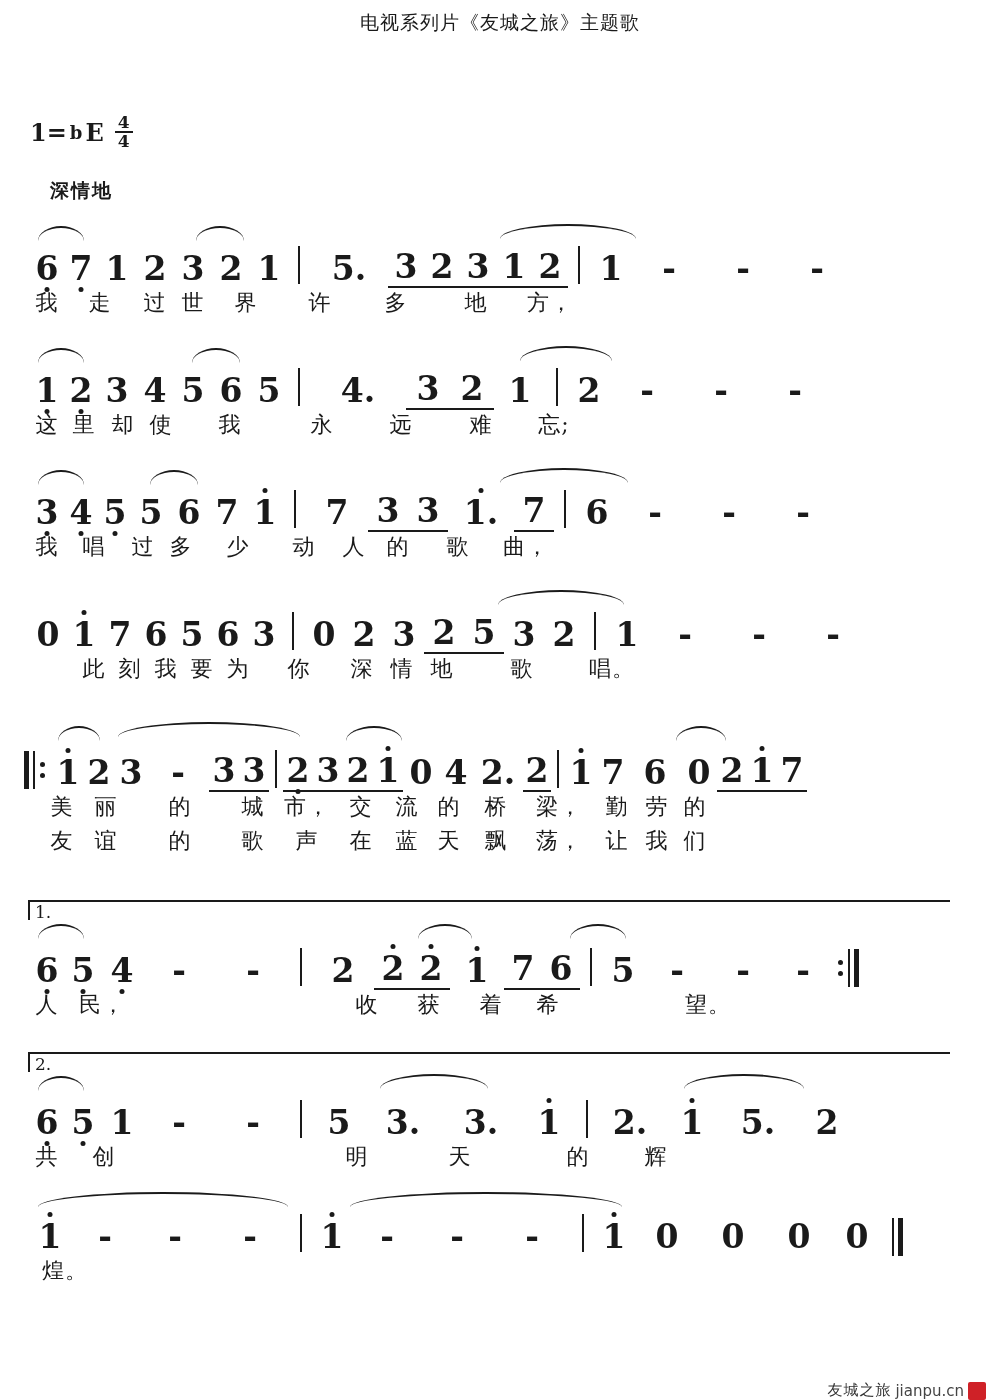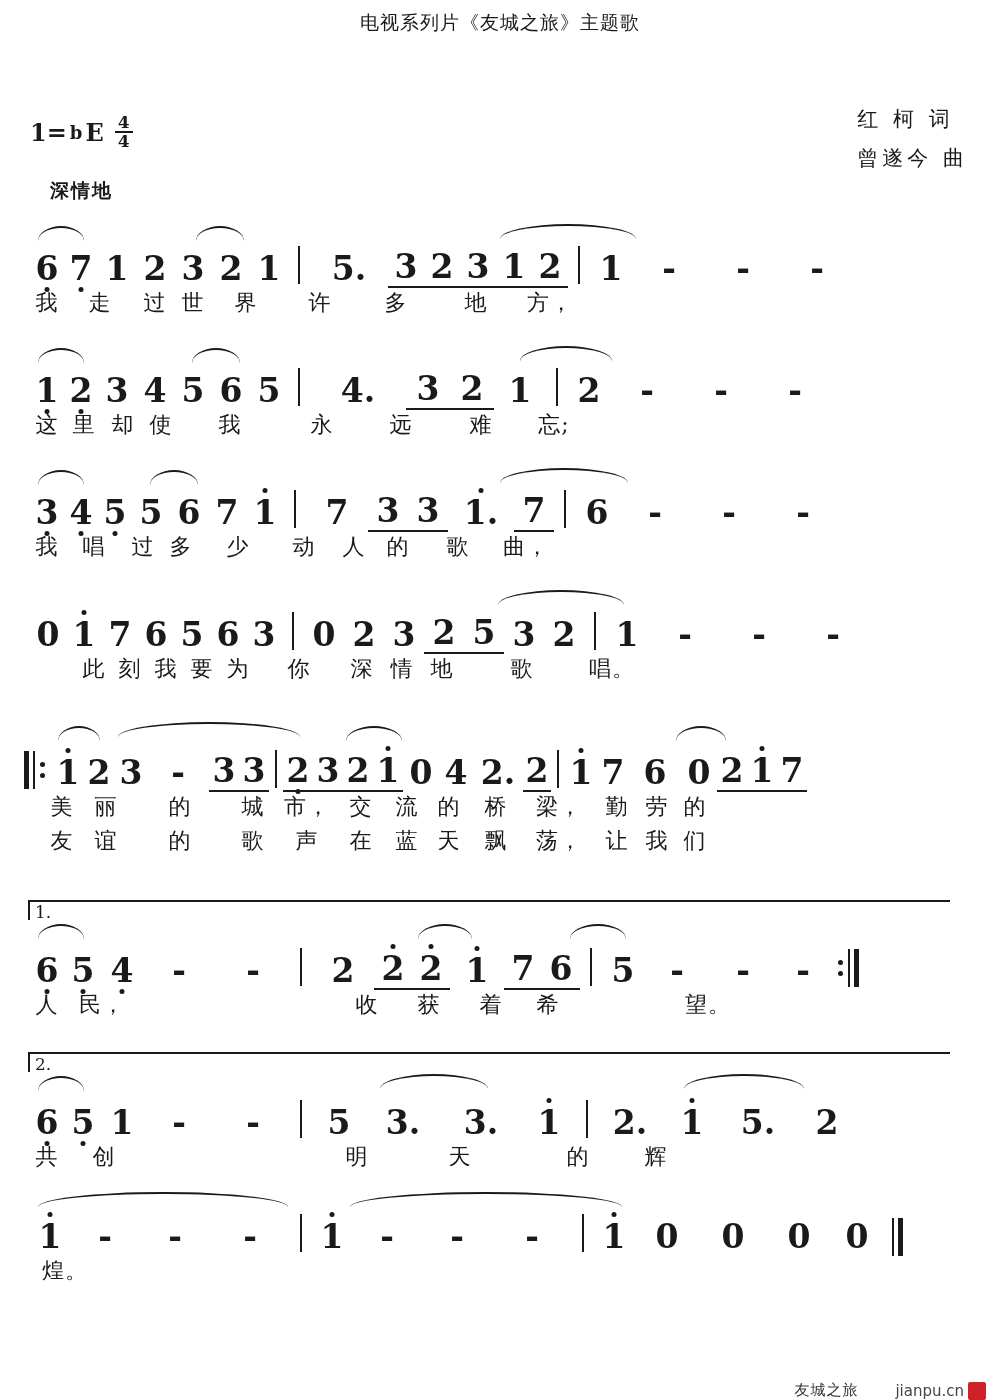--- a/index.html
+++ b/index.html
@@ -140,34 +140,30 @@
   }
 
   
   .watermark{
     position:absolute;right:14px;bottom:10px;
     display:flex;align-items:center;gap:4px;
     font-family:"DejaVu Sans","Liberation Sans",sans-serif;
     font-size:15px;color:#333;
   }
   .watermark .cn{letter-spacing:1px;}
-  .watermark .en{color:#444;margin-left:33px;}
+  .watermark .en{color:#444;}
   .watermark .sq{width:18px;height:18px;background:#cf2127;border-radius:2px;}
 </style>
 </head>
 <body>
 
 <div class="sheet">
 
   <div class="subtitle">电视系列片《友城之旅》主题歌</div>
 
-  <div class="credits">
-    <div>红 柯 词</div>
-    <div>曾遂今 曲</div>
-  </div>
 
   <div class="keysig">
     <span>1=</span>
     <span class="flat">b</span>
     <span>E</span>
     <span class="frac">
       <span class="num">4</span>
       <span class="den">4</span>
     </span>
   </div>

